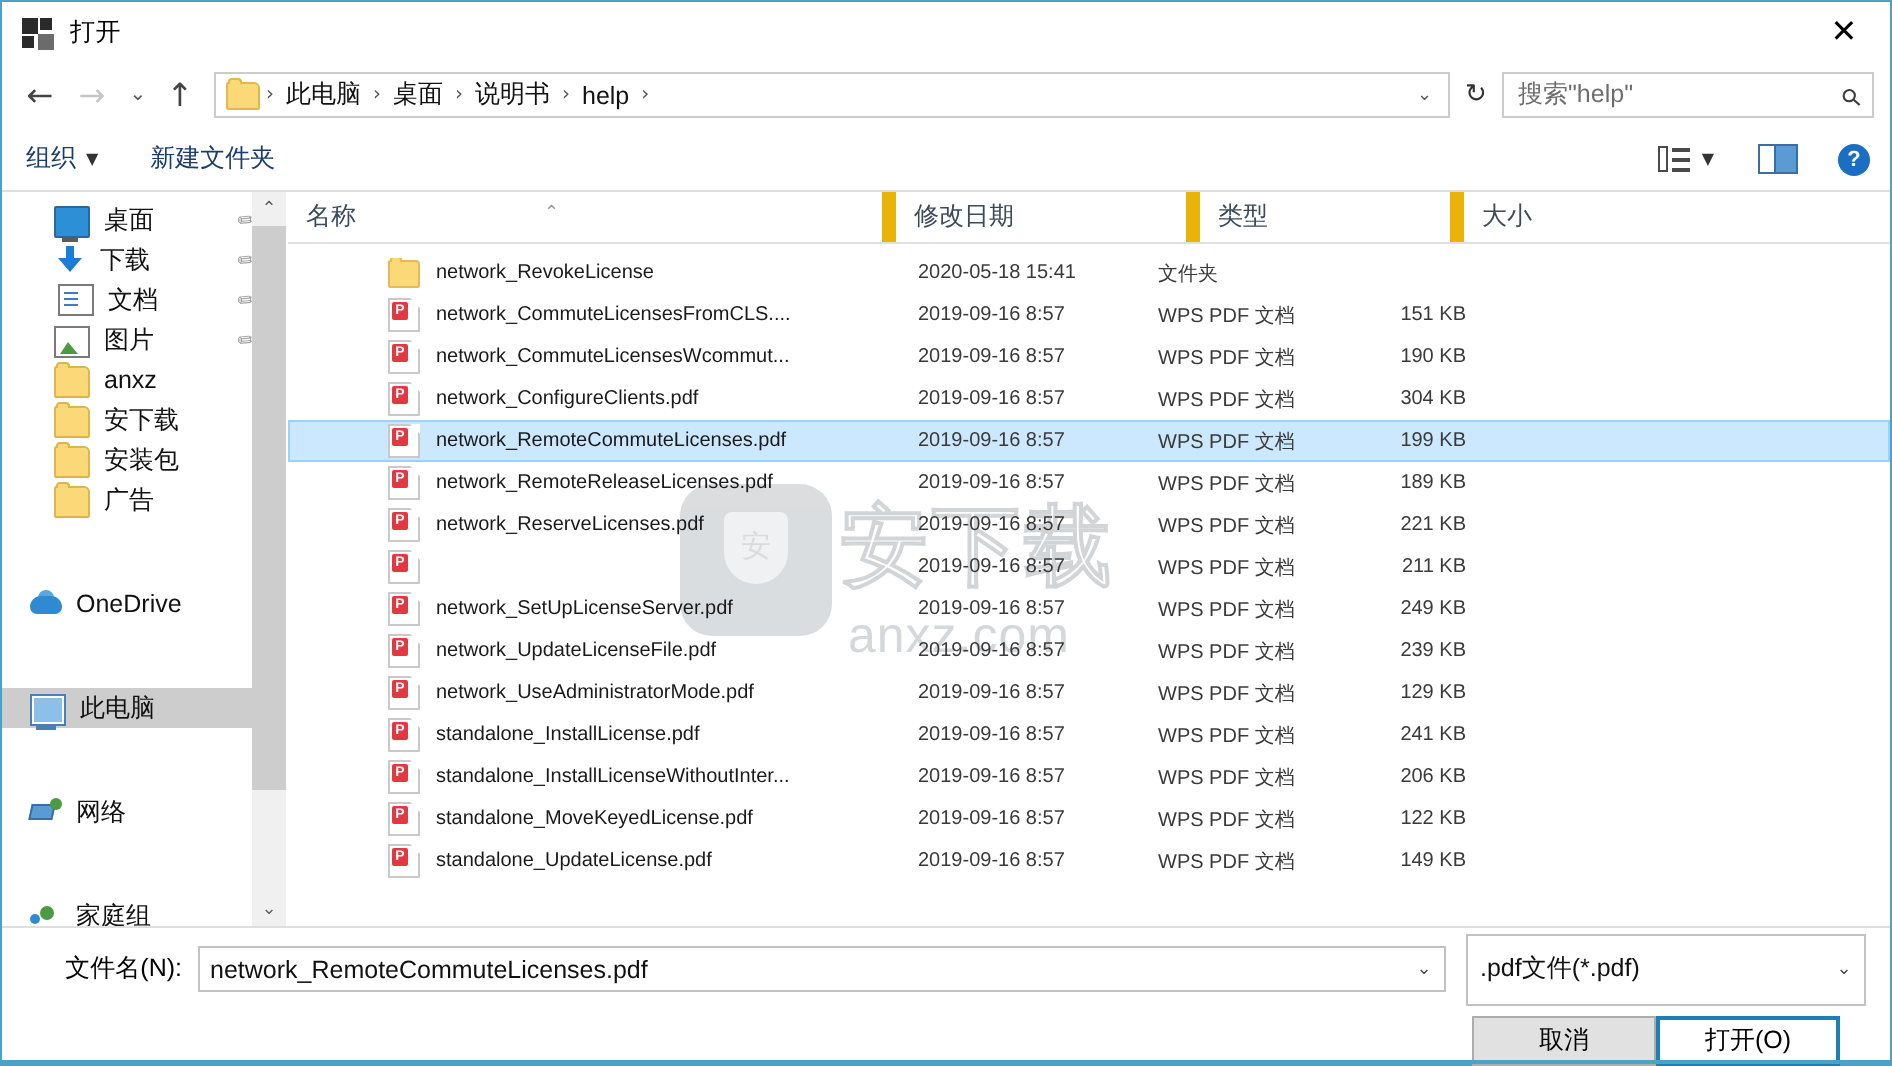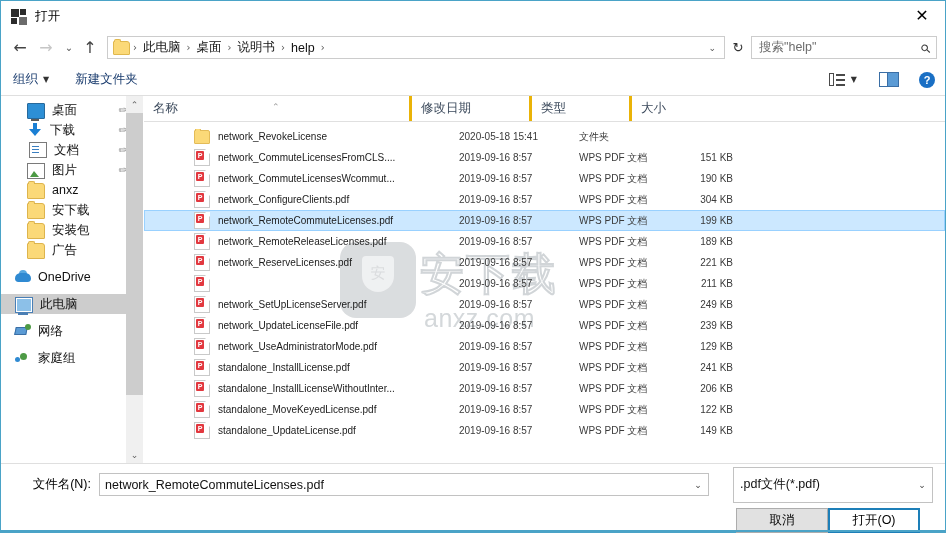--- a/index.html
+++ b/index.html
@@ -244,21 +244,21 @@
     height: 20px;
     display: flex;
     align-items: center;
     padding-left: 26px;
     position: relative;
     font-size: 12.5px;
     color: #111;
     white-space: nowrap;
   }
   .nav-item.indent { padding-left: 26px; }
-  .nav-item.root { padding-left: 14px; }
+  .nav-item.root { padding-left: 14px; margin-top: 25px; }
   .nav-item.selected { background: #cdcdcd; }
   .nav-item .ic {
     width: 16px; height: 14px;
     margin-right: 7px;
     position: relative;
     flex: 0 0 16px;
   }
   .nav-item .lbl { line-height: 1; }
   .nav-item .pin {
     position: absolute;
@@ -329,31 +329,32 @@
     flex-direction: column;
   }
   .col-header {
     height: 25px;
     flex: 0 0 25px;
     display: flex;
     align-items: center;
     border-bottom: 1px solid #e0e0e0;
     position: relative;
     background: #ffffff;
+    gap: 32px;
   }
   .col-header .ch {
     font-size: 12.5px;
     color: #3c4a5c;
     height: 25px;
     line-height: 25px;
     box-sizing: border-box;
     padding-left: 9px;
     position: relative;
   }
-  .col-header .ch + .ch { border-left: 3px solid #eab308; }
+  .col-header .ch + .ch { border-left: 7px solid #eab308; }
   .col-name { width: 265px; }
   .col-date { width: 120px; }
   .col-type { width: 100px; }
   .col-size { width: 75px; }
   .sort-caret {
     position: absolute;
     left: 128px; top: -1px;
     font-size: 9px;
     color: #9a9a9a;
     font-family: "DejaVu Sans", sans-serif;
@@ -502,21 +503,21 @@
     padding-left: 5px;
   }
   .fninput .val { flex:1 1 auto; font-size:12.5px; color:#111; }
   .fninput .dd, .ftype .dd {
     width: 20px; text-align:center; color:#444; font-size:9px;
     font-family:"DejaVu Sans",sans-serif;
   }
   .ftype {
     width: 200px;
     height: 36px;
-    margin-left: 24px;
+    margin-left: 10px;
     border: 1px solid #c2c2c2;
     background: #ffffff;
     display: flex;
     align-items: center;
     box-sizing: border-box;
     padding-left: 6px;
     flex: 0 0 200px;
   }
   .ftype .val { flex:1 1 auto; font-size:12.5px; color:#111; }
   .btnrow {

